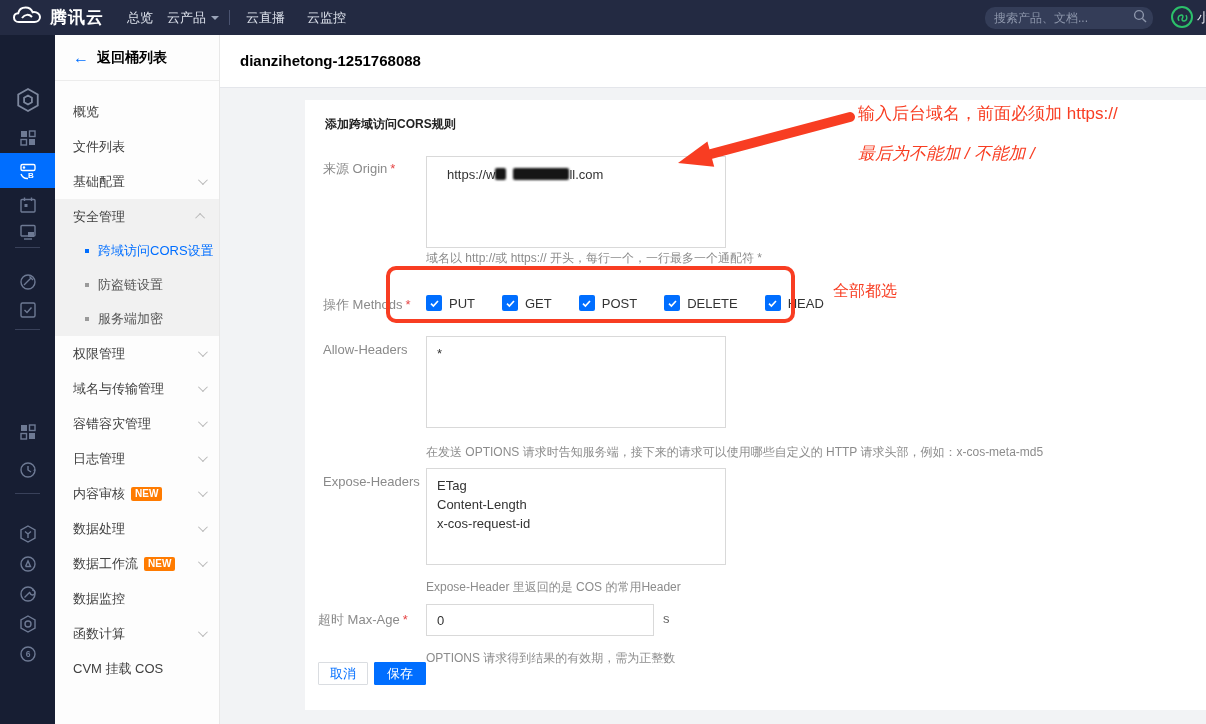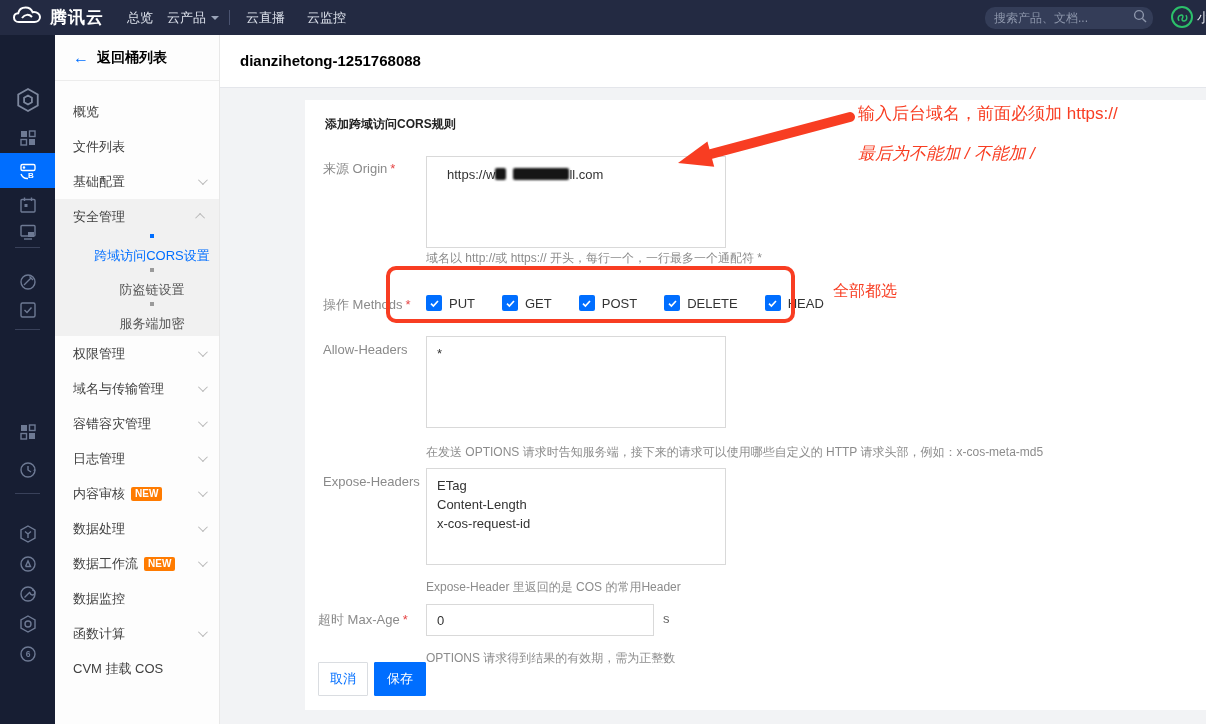--- a/index.html
+++ b/index.html
@@ -34,21 +34,21 @@
   .sb-back { height:46px; display:flex; align-items:center; padding-left:18px; gap:8px; border-bottom:1px solid #ececec; cursor:pointer; }
   .sb-back-arrow { color:#006eff; font-size:16px; }
   .sb-back-label { font-size:14px; font-weight:bold; color:#000; }
   .sb-spacer { height:13px; }
   .sb-item { height:35px; display:flex; align-items:center; padding:0 14px 0 18px; font-size:13px; color:#404040; cursor:pointer; }
   .sb-item .grow { flex:1; }
   .chev { width:7px; height:7px; border-right:1.4px solid #b9b9b9; border-bottom:1.4px solid #b9b9b9; }
   .chev.down { transform:rotate(45deg) translateY(-2px); }
   .chev.up { transform:rotate(-135deg) translateY(-2px); }
   .sb-group { background:#f1f1f1; }
-  .sb-sub { height:34px; display:flex; align-items:center; padding-left:30px; gap:9px; font-size:13px; color:#555; cursor:pointer;flex-direction:column; }
+  .sb-sub { height:34px; display:flex; align-items:center; padding-left:30px; gap:9px; font-size:13px; color:#555; cursor:pointer; }
   .bullet { width:4px; height:4px; background:#9a9a9a; flex:0 0 auto; }
   .sb-sub.active { color:#006eff; }
   .sb-sub.active .bullet { background:#006eff; }
   .badge-new { background:#ff7b00; color:#fff; font-size:10px; font-weight:bold; padding:1px 4px 2px; border-radius:2px; margin-left:6px; }
 
   
   .main-header { position:absolute; left:220px; top:35px; width:986px; height:53px; background:#fff; border-bottom:1px solid #e4e6eb; z-index:5; }
   .bucket-title { position:absolute; left:20px; top:17px; font-size:15px; font-weight:bold; color:#000; }
   .main-bg { position:absolute; left:220px; top:88px; width:986px; height:636px; background:#f2f3f5; }
   .card { position:absolute; left:305px; top:100px; width:901px; height:610px; background:#fff; z-index:6; }
@@ -58,21 +58,21 @@
   .req { color:#e54545; margin-left:3px; }
   .hint { position:absolute; font-size:12px; color:#8c8c8c; white-space:nowrap; }
   .ta { position:absolute; border:1px solid #d9d9d9; background:#fff; font-size:13px; color:#333; padding:8px 10px; font-family:inherit; resize:none; outline:none; line-height:1.45; }
   .ta-origin { left:121px; top:56px; width:300px; height:92px; padding-top:9px; cursor:text;padding-left:20px; }
   .redact { display:inline-block; background:#151515; height:12px; border-radius:2px; filter:blur(1.3px); vertical-align:-1px; }
   .methods-row { position:absolute; left:121px; top:186px; height:34px; display:flex; align-items:center; gap:27px; }
   .method { display:flex; align-items:center; gap:7px; font-size:13px; color:#333; cursor:pointer; }
   .cb { width:16px; height:16px; background:#006eff; border-radius:2px; display:flex; align-items:center; justify-content:center; }
   .inp-wrap { position:absolute; left:121px; top:504px; width:228px; height:32px; border:1px solid #d9d9d9; }
   .inp-wrap input { width:100%; height:100%; border:none; outline:none; font-size:13px; color:#333; padding:0 10px; font-family:inherit; }
-  .btn { position:absolute; top:562px; height:34px; font-size:13px; display:flex; align-items:center; justify-content:center; border-radius:1px; cursor:pointer; }
+  .btn { position:absolute; top:562px; height:23px; font-size:13px; display:flex; align-items:center; justify-content:center; border-radius:1px; cursor:pointer; }
   .btn-cancel { left:13px; width:50px; background:#fff; border:1px solid #dadde1; color:#006eff; }
   .btn-save { left:69px; width:52px; background:#006eff; border:1px solid #006eff; color:#fff; }
 
   
   .anno { position:absolute; color:#f83d22; z-index:40; pointer-events:none; }
   .note1 { left:858px; top:102px; font-size:17px; }
   .note2 { left:858px; top:142px; font-size:17px;font-style:italic; }
   .note3 { left:833px; top:281px; font-size:16px; }
   .red-box { position:absolute; left:386px; top:266px; width:409px; height:57px; border:4px solid #f83d22; border-radius:10px; z-index:39; pointer-events:none; }
   .arrow-svg { position:absolute; left:660px; top:100px; z-index:40; pointer-events:none; }

